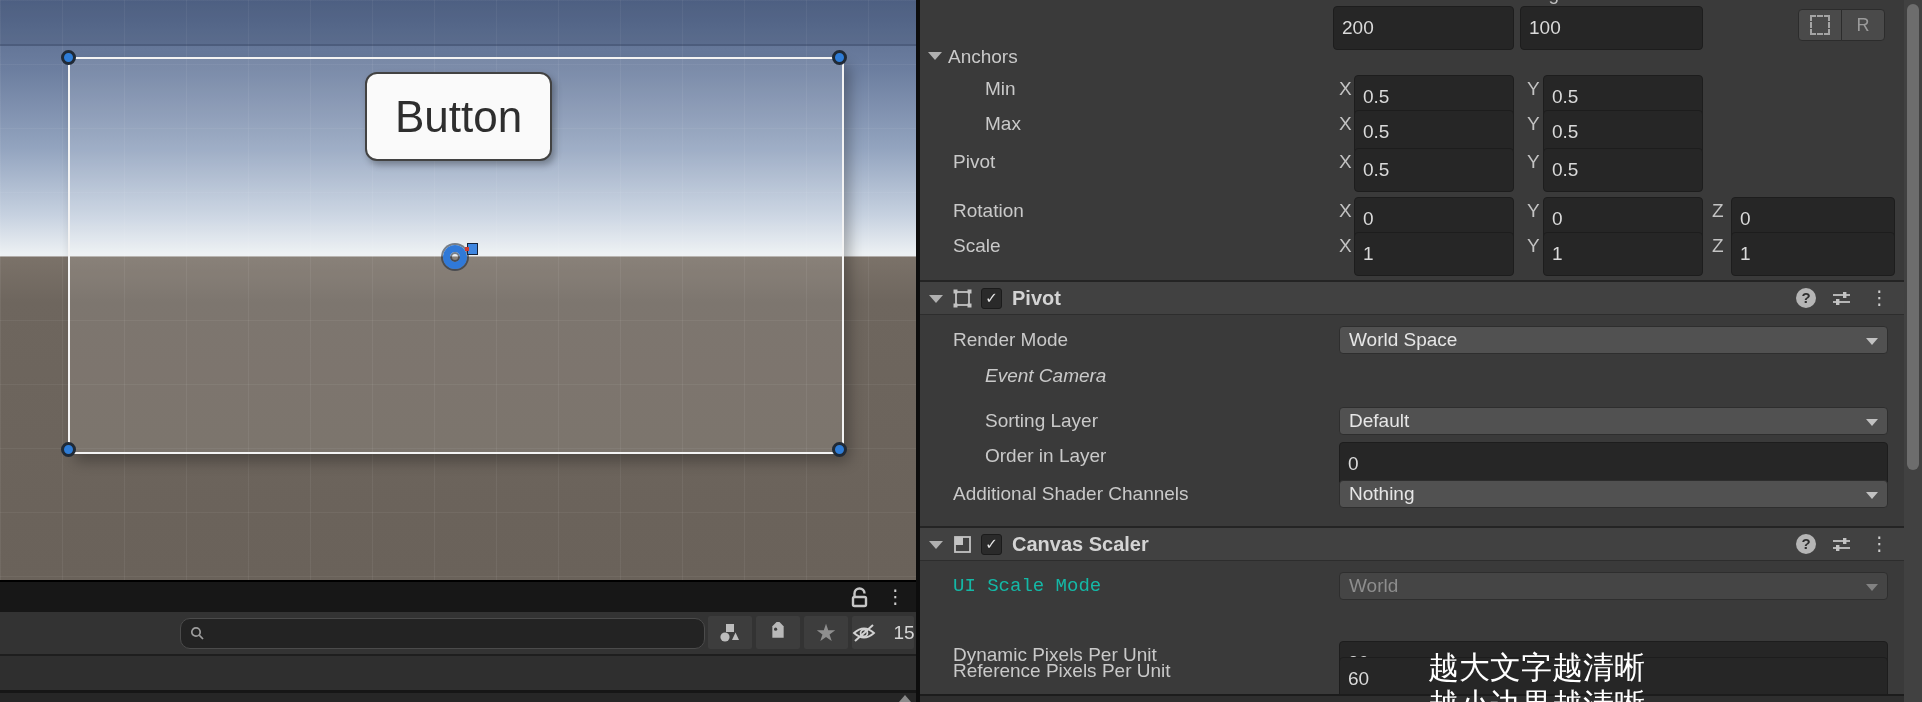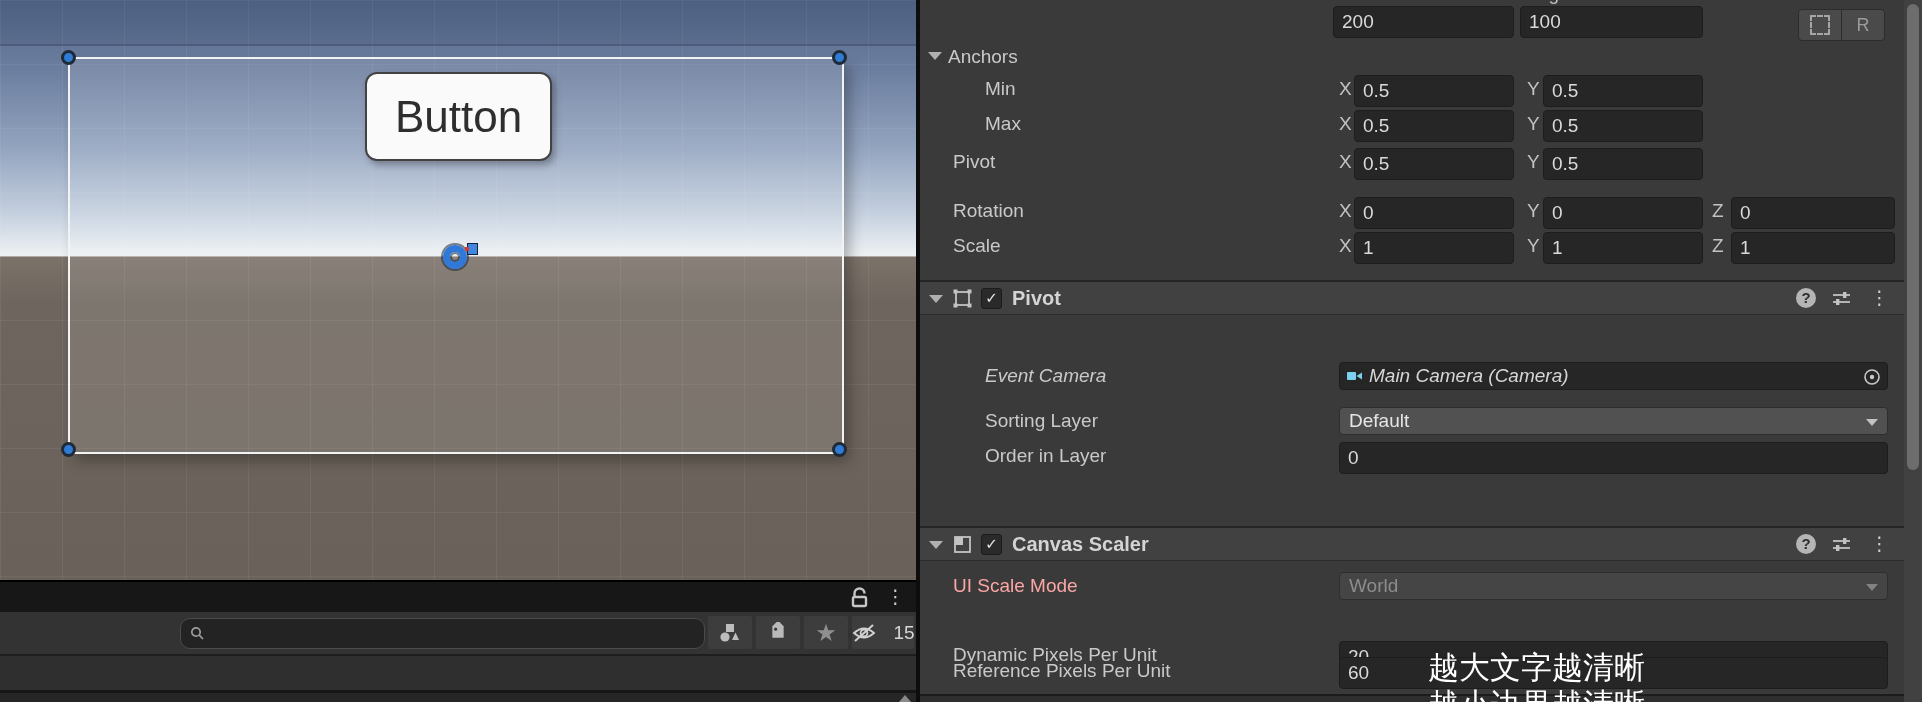--- a/index.html
+++ b/index.html
@@ -42,25 +42,25 @@
   #emptyzone{left:0;top:656px;width:916px;height:34px;background:#2f2f2f;}
   #bottomstrip{left:0;top:690px;width:916px;height:12px;background:#262626;border-top:3px solid #161616;}
   .tri-up{width:0;height:0;border-left:6px solid transparent;border-right:6px solid transparent;border-bottom:7px solid #8a8a8a;}
 
   
   #vdivider{left:916px;top:0;width:4px;height:702px;background:#0d0d0d;}
   #inspector{left:920px;top:0;width:984px;height:702px;background:#3a3a3a;overflow:hidden;}
   .row{position:absolute;left:0;width:984px;height:28px;}
   .lbl{position:absolute;left:33px;top:3px;color:#c9c9c9;}
   .lbl.ind{left:65px;}
-  .lbl.dis{color:#fca5a5;}
+  .lbl.dis{color:#14b8a6;font-family:Liberation Mono, monospace;}
   .axis{position:absolute;top:3px;color:#c3c3c3;}
   .c1{left:419px}.f1{left:434px;width:160px}.c2{left:607px}.f2{left:623px;width:160px}
   .c3{left:792px}.f3{left:811px;width:164px}.fw{left:419px;width:549px}
-  .field{position:absolute;top:0;height:32px;background:#262626;border:1px solid #1d1d1d;border-radius:4px;
+  .field{position:absolute;top:0;height:44px;background:#262626;border:1px solid #1d1d1d;border-radius:4px;
        box-sizing:border-box;color:#dadada;display:flex;align-items:center;padding-left:8px;}
   .drop{position:absolute;top:0;height:28px;background:#515151;border:1px solid #2e2e2e;border-radius:4px;
        box-sizing:border-box;color:#e6e6e6;display:flex;align-items:center;padding-left:9px;}
   .drop.dis{background:#454545;color:#8d8d8d;}
   .drop .arr{position:absolute;right:9px;top:11px;width:0;height:0;border-left:6px solid transparent;
        border-right:6px solid transparent;border-top:7px solid #c2c2c2;}
   .drop.dis .arr{border-top-color:#828282;}
   .objfield{position:absolute;top:0;height:28px;background:#262626;border:1px solid #1d1d1d;border-radius:4px;
        box-sizing:border-box;color:#d6d6d6;display:flex;align-items:center;padding-left:6px;}
   .hdr{position:absolute;left:0;width:984px;height:32px;background:#414141;border-top:2px solid #242424;
@@ -283,55 +283,54 @@
         <svg width="19" height="19" viewBox="0 0 19 19">
           <line x1="1" y1="6" x2="18" y2="6" stroke="#c3c3c3" stroke-width="1.8"></line>
           <line x1="1" y1="13" x2="18" y2="13" stroke="#c3c3c3" stroke-width="1.8"></line>
           <rect x="11" y="3" width="3.4" height="6" fill="#c3c3c3"></rect>
           <rect x="4" y="10" width="3.4" height="6" fill="#c3c3c3"></rect>
         </svg>
       </span>
       <span class="kebab" style="left:950px;top:4px;">⋮</span>
     </div>
 
+    <div class="row" style="top:326px;">
+      <span class="lbl">Render Mode</span>
+      <span class="drop fw">
+        <span>World Space</span>
+          <span class="arr"></span>
+      </span>
+    </div>
 
     <div class="row" style="top:362px;font-style:italic;">
       <span class="lbl ind">Event Camera</span>
-      <span class="objfield fw">
-        <span style="margin-right:5px;">
-          <svg width="18" height="14" viewBox="0 0 18 14">
-            <rect x="1" y="3" width="9" height="8" rx="1" fill="#7ed0f0"></rect>
-            <path d="M10.5 7 L16 3.5 V10.5 Z" fill="#7ed0f0"></path>
-          </svg>
-        </span>
-        <span>Main Camera (Camera)</span>
-        <span class="abs" style="right:6px;top:5px;position:absolute;">
-          <svg width="18" height="18" viewBox="0 0 18 18">
-            <circle cx="9" cy="9" r="7" fill="none" stroke="#c8c8c8" stroke-width="1.6"></circle>
-            <circle cx="9" cy="9" r="2.2" fill="#c8c8c8"></circle>
-          </svg>
-        </span>
-      </span>
     </div>
 
     <div class="row" style="top:407px;">
       <span class="lbl ind">Sorting Layer</span>
       <span class="drop fw">
         <span>Default</span>
           <span class="arr"></span>
       </span>
     </div>
 
     <div class="row" style="top:442px;">
       <span class="lbl ind">Order in Layer</span>
       <span class="field fw">
           <span>0</span>
         </span>
     </div>
 
+    <div class="row" style="top:480px;">
+      <span class="lbl">Additional Shader Channels</span>
+      <span class="drop fw">
+        <span>Nothing</span>
+          <span class="arr"></span>
+      </span>
+    </div>
 
     <div class="hdr" style="top:526px;">
       <span class="fold" style="left:9px;top:13px;"></span>
       <span class="abs" style="left:32px;top:6px;">
         <svg width="21" height="21" viewBox="0 0 21 21">
           <rect x="3" y="3" width="15" height="15" fill="none" stroke="#c3c3c3" stroke-width="1.8"></rect>
           <rect x="3" y="3" width="8" height="8" fill="#c3c3c3"></rect>
         </svg>
       </span>
       <span class="chk" style="left:61px;top:6px;">✓</span>

